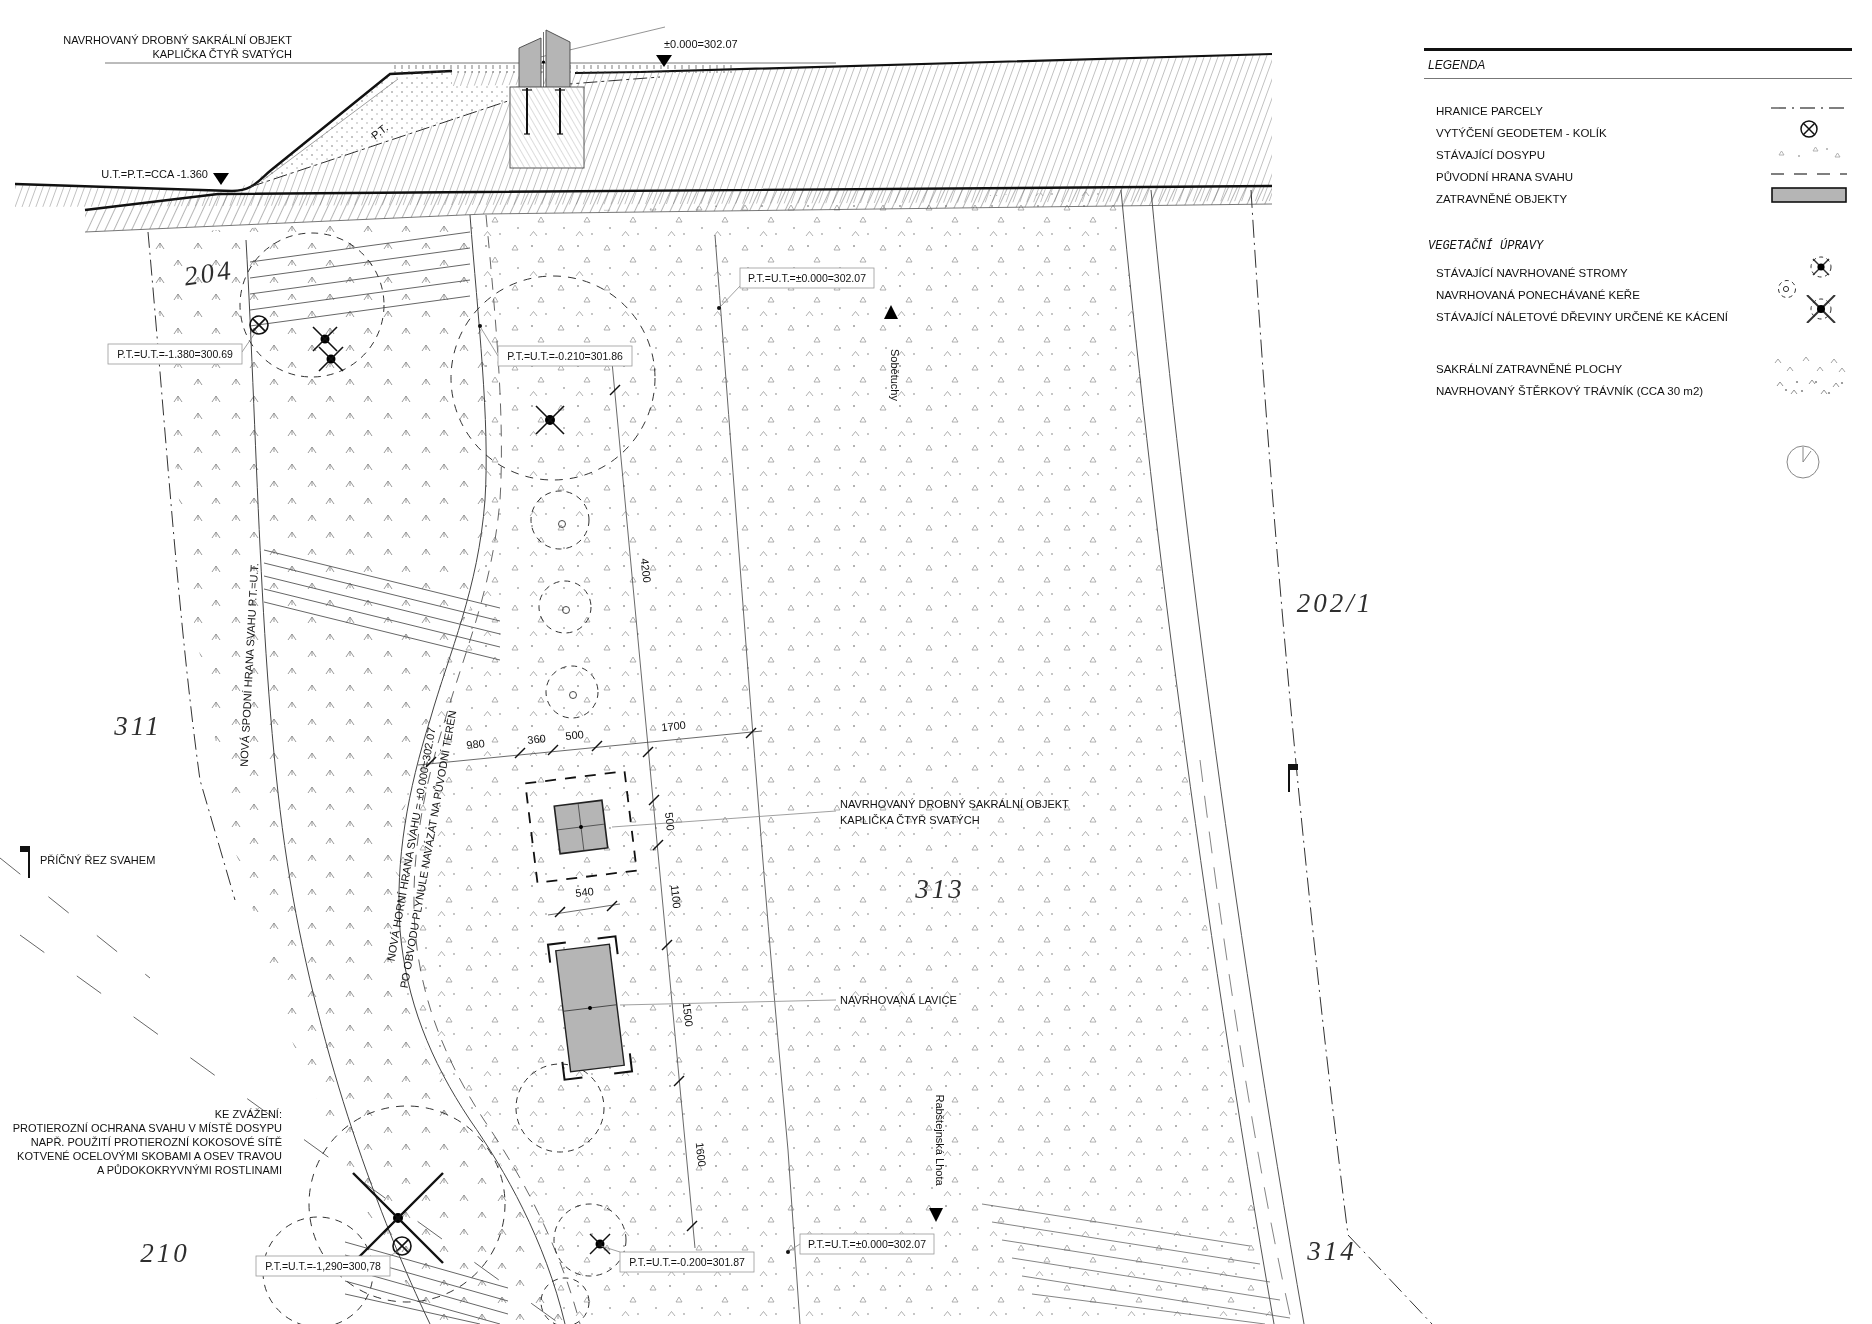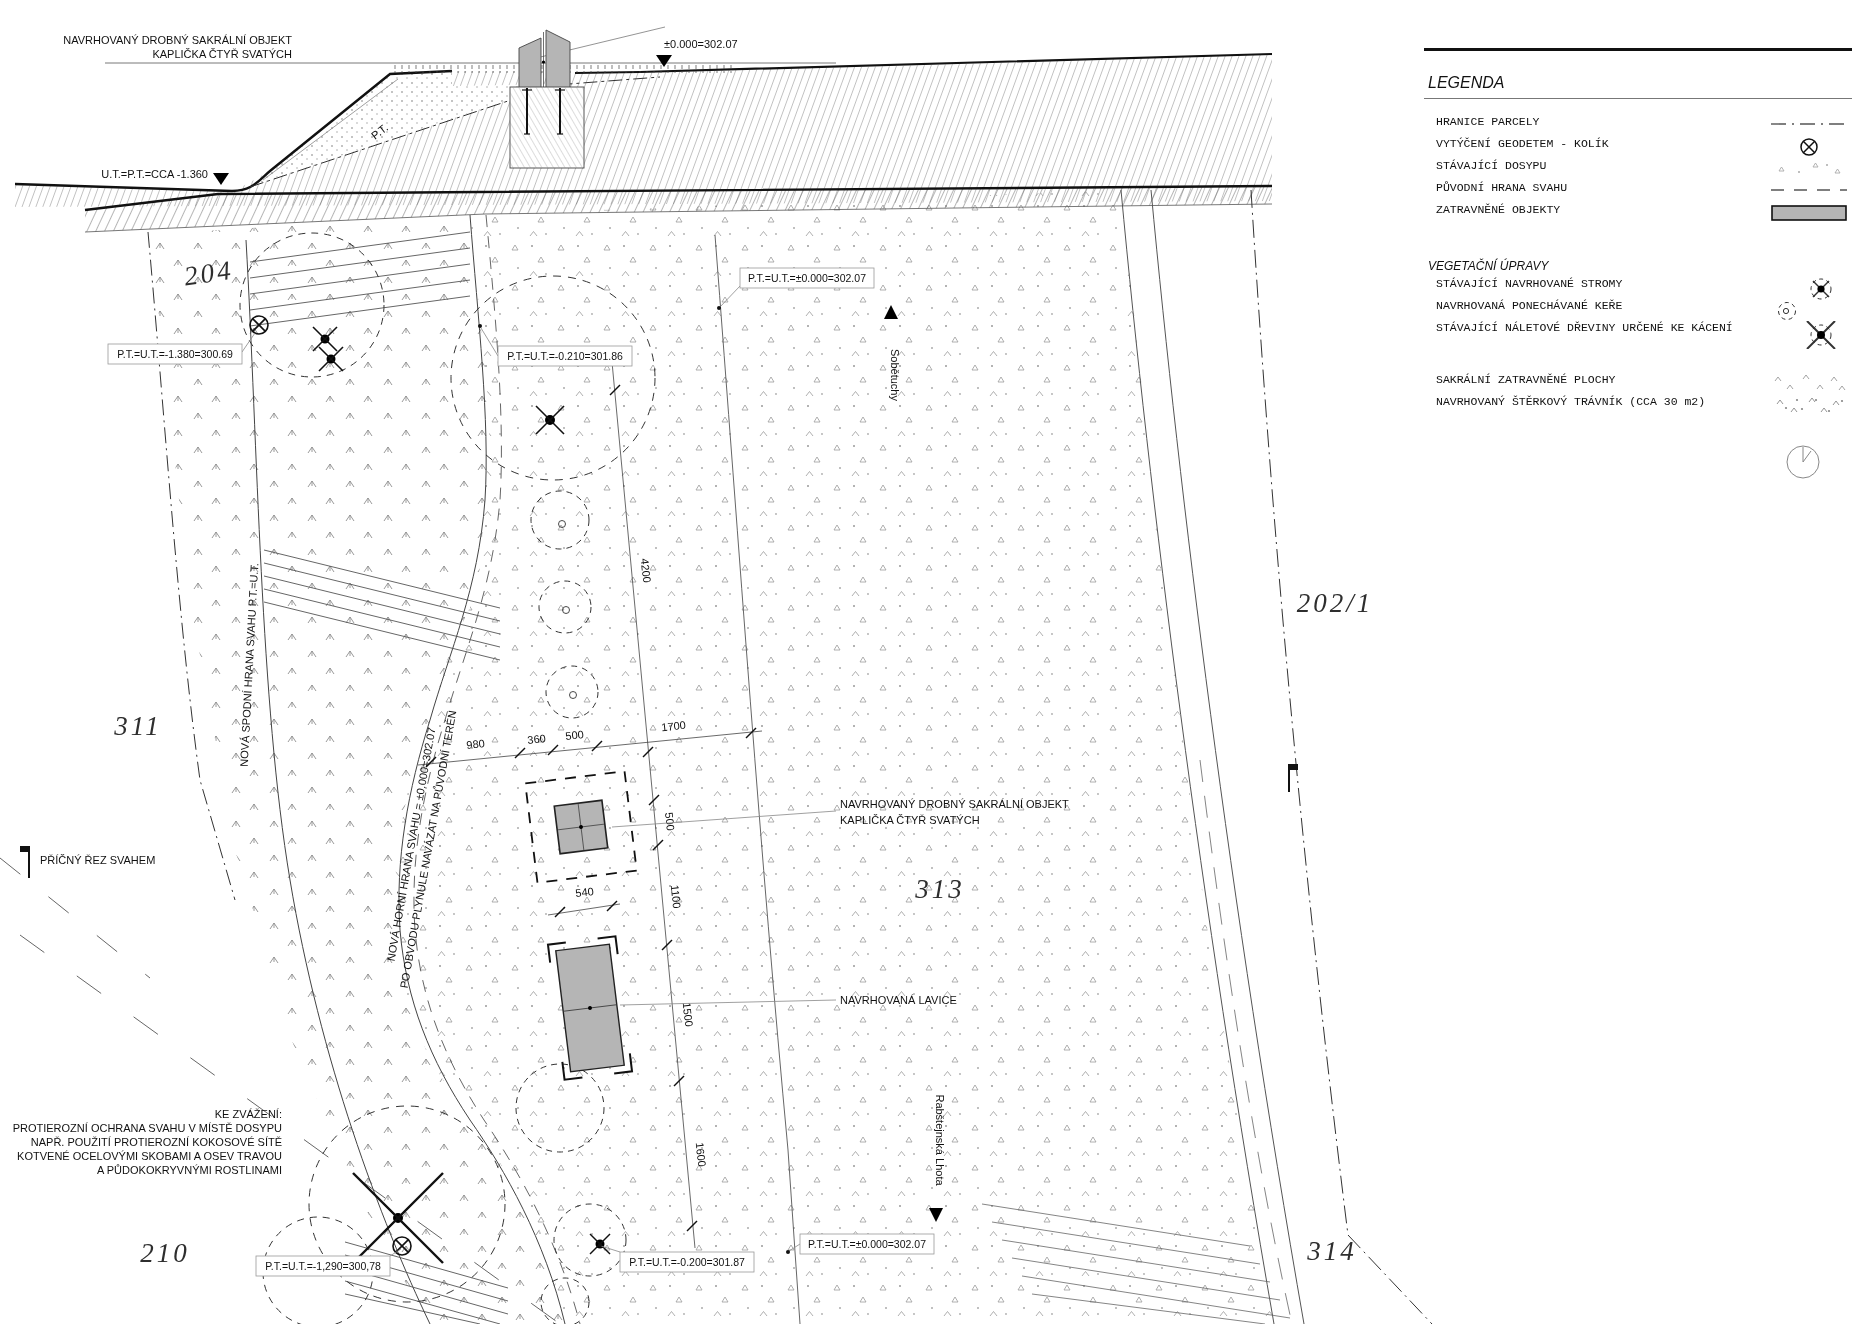--- a/index.html
+++ b/index.html
@@ -7,25 +7,25 @@
           font-family:"Liberation Sans",sans-serif;color:#111;}
   svg text{font-family:"Liberation Sans",sans-serif;fill:#111;}
   .parcel-num{font-family:"Liberation Serif","DejaVu Serif",serif;font-style:italic;font-size:27px;fill:#2e2e2e;letter-spacing:3px;}
   .lbl{font-size:10.5px;}
   .lbl2{font-size:11px;}
   .dim{font-size:11px;}
   .note{font-size:11px;}
   
   .legend{position:absolute;left:1424px;top:48px;width:428px;}
   .legend .toprule{border-top:3px solid #111;}
-  .legend .title{font-style:italic;font-size:16px;padding:23px 0 6px 4px;border-bottom:1px solid #777;}
-  .legend .row{display:flex;align-items:flex-start;height:22px;font-family:Liberation Mono, monospace;}
+  .legend .title{font-style:italic;font-size:12px;padding:7px 0 6px 4px;border-bottom:1px solid #777;}
+  .legend .row{display:flex;align-items:flex-end;height:22px;}
   .legend .row .lab{flex:1;font-size:11.5px;padding-left:12px;white-space:nowrap;}
   .legend .row .sym{width:86px;display:flex;justify-content:center;align-items:center;}
-  .legend .sect{font-style:italic;font-size:12px;padding:4px 0 4px 4px;}
+  .legend .sect{font-style:italic;font-size:12px;padding:4px 0 4px 4px;font-family:Liberation Mono, monospace;}
   .legend .gap{height:16px;}
   .legend .gap2{height:30px;}
 </style>
 </head>
 <body>
 
 <div class="canvas">
 
 <svg width="1872" height="1324" viewBox="0 0 1872 1324">
   <defs>

